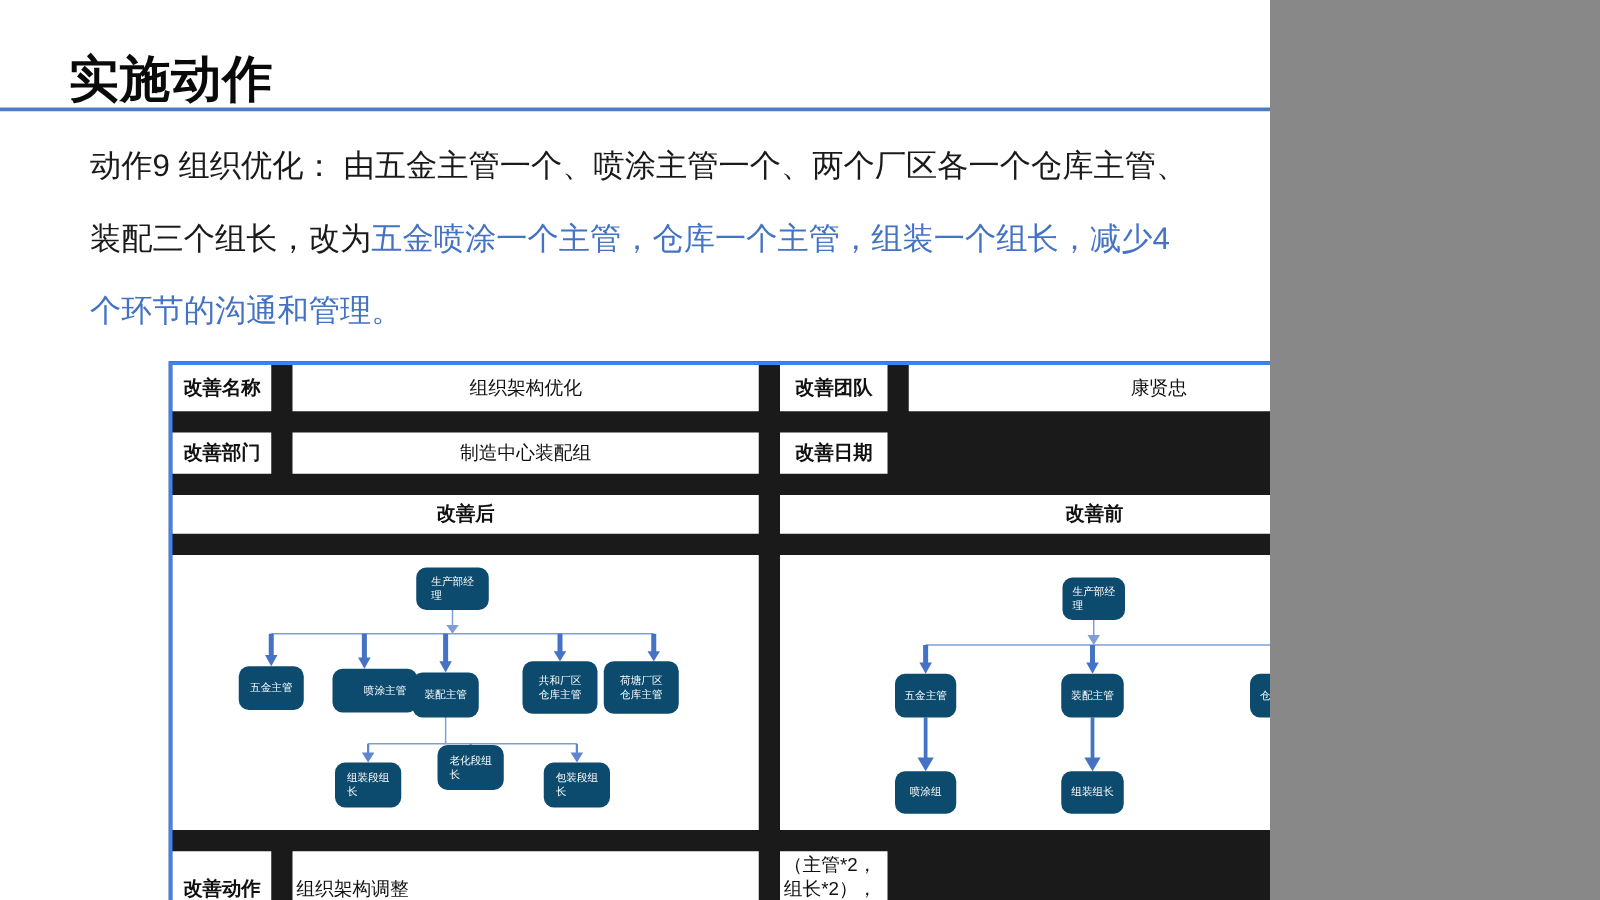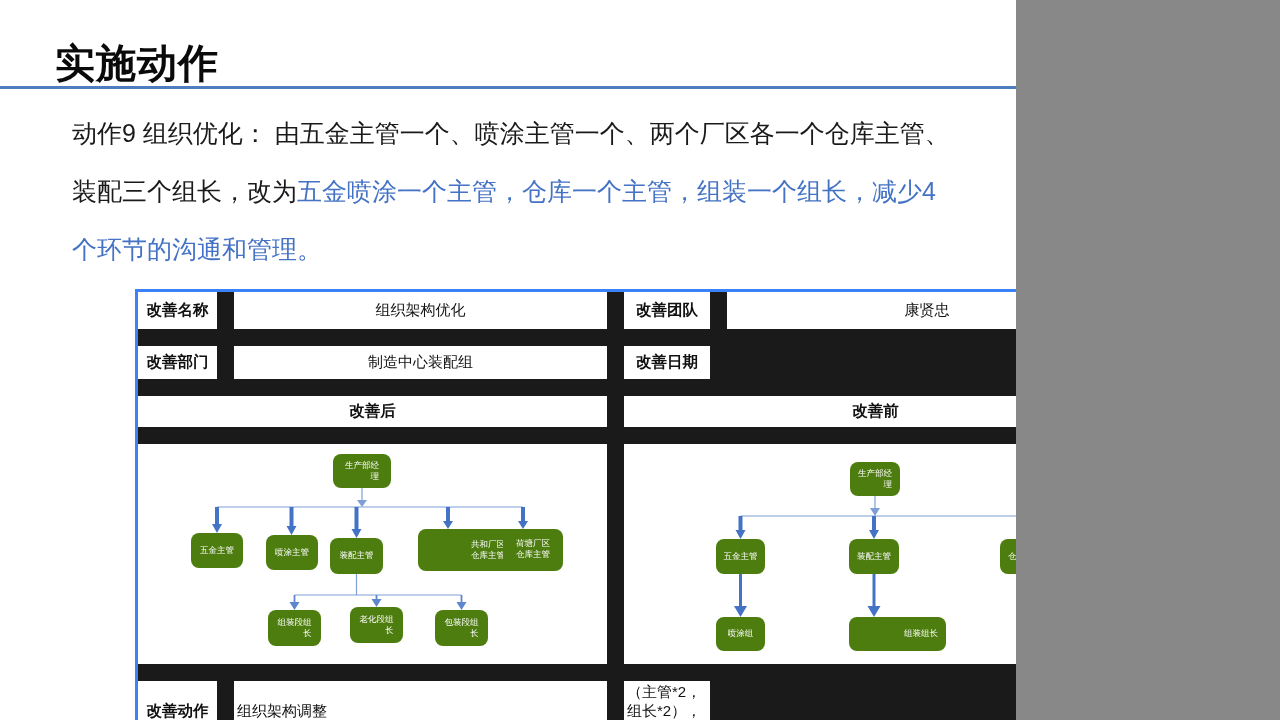--- a/index.html
+++ b/index.html
@@ -28,22 +28,22 @@
     gap:17px;background:#1a1a1a;border:3px solid #3b82f6;
   }
   .cell{background:#ffffff;display:flex;align-items:center;justify-content:center;
     font-size:15px;color:#111;overflow:hidden;}
   .lbl{font-weight:bold;font-size:15.5px;}
   .left{justify-content:flex-start;padding-left:3px;}
   .span2{grid-column:span 2;}
   .chart-cell{position:relative;background:#ffffff;grid-column:span 2;overflow:hidden;}
   .chart-cell svg{position:absolute;left:0;top:0;}
   .node{
-    position:absolute;background:#4d7c0f;border-radius:8px;color:#ffffff;
-    display:flex;align-items:center;justify-content:center;text-align:right;
+    position:absolute;background:#0c4a6e;border-radius:8px;color:#ffffff;
+    display:flex;align-items:center;justify-content:center;text-align:left;
     font-size:8.5px;line-height:1.35;white-space:pre-line;
   }
 </style>
 </head>
 <body>
 
 <div class="slide">
 
   <div class="slide-title">实施动作</div>
   <div class="title-rule"></div>
@@ -98,29 +98,29 @@
         </g>
         <g fill="#5e86ce">
           <polygon points="151.5,158 161.5,158 156.5,166"></polygon>
           <polygon points="233.5,155 243.5,155 238.5,163"></polygon>
           <polygon points="318.5,158 328.5,158 323.5,166"></polygon>
         </g>
       </svg>
       <div class="node" style="left:195px;top:10px;width:58px;height:34px;">生产部经
 理</div>
       <div class="node" style="left:53px;top:89px;width:52px;height:35px;">五金主管</div>
-      <div class="node" style="left:128px;top:91px;width:52px;height:35px;">喷涂主管</div>
+      <div class="node" style="left:128px;top:91px;width:52px;height:35px;padding-left:16px;">喷涂主管</div>
       <div class="node" style="left:192px;top:94px;width:53px;height:36px;">装配主管</div>
-      <div class="node" style="left:280px;top:85px;width:60px;height:42px;padding-left:40px;">共和厂区
+      <div class="node" style="left:280px;top:85px;width:60px;height:42px;">共和厂区
 仓库主管</div>
-      <div class="node" style="left:365px;top:85px;width:60px;height:42px;font-family:Liberation Mono, monospace;">荷塘厂区
+      <div class="node" style="left:345px;top:85px;width:60px;height:42px;">荷塘厂区
 仓库主管</div>
       <div class="node" style="left:130px;top:166px;width:53px;height:36px;">组装段组
 长</div>
-      <div class="node" style="left:212px;top:163px;width:53px;height:36px;">老化段组
+      <div class="node" style="left:212px;top:152px;width:53px;height:36px;">老化段组
 长</div>
       <div class="node" style="left:297px;top:166px;width:53px;height:36px;">包装段组
 长</div>
     </div>
 
     <div class="chart-cell">
       <svg width="487" height="220">
         <g stroke="#7e9fd6" stroke-width="1.2" fill="none">
           <line x1="251" y1="52" x2="251" y2="65"></line>
           <line x1="116.5" y1="72" x2="401" y2="72"></line>
@@ -144,21 +144,21 @@
           <polygon points="110,162 123,162 116.5,173"></polygon>
           <polygon points="243.5,162 256.5,162 250,173"></polygon>
         </g>
       </svg>
       <div class="node" style="left:226px;top:18px;width:50px;height:34px;">生产部经
 理</div>
       <div class="node" style="left:92px;top:95px;width:49px;height:35px;">五金主管</div>
       <div class="node" style="left:225px;top:95px;width:50px;height:35px;">装配主管</div>
       <div class="node" style="left:376px;top:95px;width:50px;height:35px;">仓库主管</div>
       <div class="node" style="left:92px;top:173px;width:49px;height:34px;">喷涂组</div>
-      <div class="node" style="left:225px;top:173px;width:50px;height:34px;padding-left:47px;">组装组长</div>
+      <div class="node" style="left:225px;top:173px;width:50px;height:34px;">组装组长</div>
     </div>
 
     <div class="cell lbl">改善动作</div>
     <div class="cell left">组织架构调整</div>
     <div class="cell left">减员4人（主管*2，组长*2），节省薪资 5万元/月</div>
 
   </div>
 </div>
 
 </body></html>

